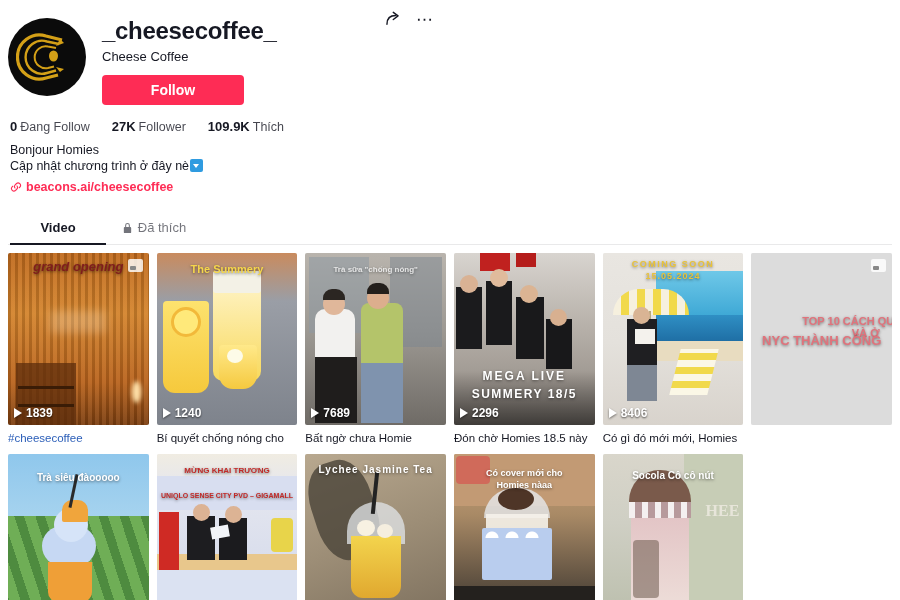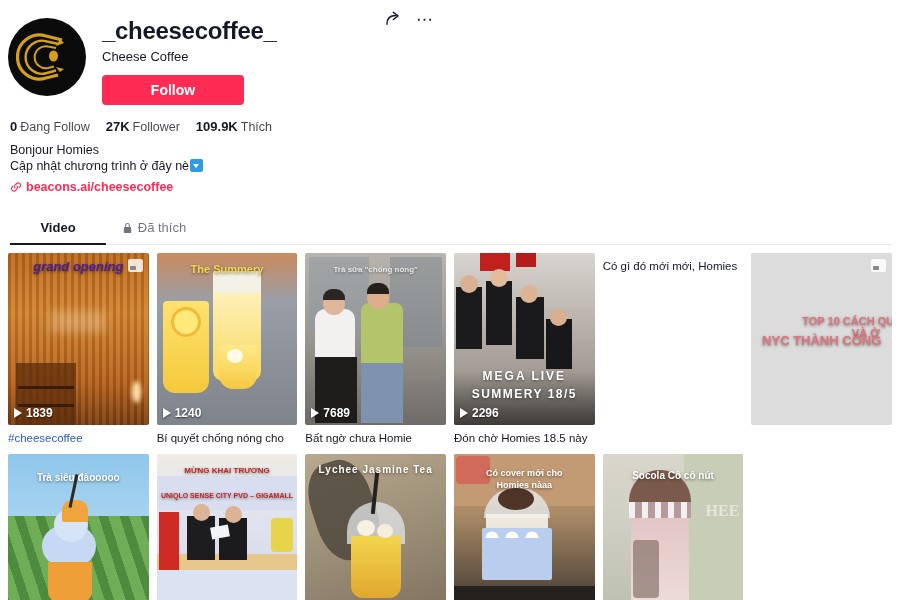--- a/index.html
+++ b/index.html
@@ -31,21 +31,21 @@
     font-family: "Liberation Sans", sans-serif; cursor: pointer;
   }
   .header-actions {
     position: absolute; top: 10px; left: 375px;
     display: flex; align-items: center; gap: 14px;
   }
   .icon-btn { cursor: pointer; display: flex; align-items: center; color: #161823; }
   .dots { font-size: 17px; letter-spacing: 1.5px; color: #161823; line-height: 10px; }
 
   
-  .stats { display: flex; align-items: center; gap: 16px; margin-top: 14px; padding-left: 2px; }
+  .stats { display: flex; align-items: center; gap: 22px; margin-top: 14px; padding-left: 2px; }
   .stat { font-size: 13px; color: #161823; white-space: nowrap; }
   .stat .num { font-weight: bold; font-size: 13px; color: #161823; }
   .stat .lbl { color: #161823cc; margin-left: 3px; font-size: 12.5px; }
 
   
   .bio { margin-top: 8px; padding-left: 2px; font-size: 12.5px; line-height: 16px; color: #161823; }
   .bio-line { display: block; }
   .emoji-badge {
     display: inline-block; width: 13px; height: 13px; vertical-align: -2px;
     background: #2f9be0; border-radius: 2px; position: relative; margin-left: 1px;
@@ -189,21 +189,21 @@
     <div class="cell">
       <div class="thumb">
         <div class="art" style="background:linear-gradient(180deg,#c06a1d 0%,#d4842c 35%,#b9631c 75%,#7d3f10 100%);">
           <div style="position:absolute;inset:0;background:repeating-linear-gradient(90deg,rgba(0,0,0,.14) 0 3px,rgba(255,255,255,.06) 3px 7px);"></div>
           <div style="position:absolute;left:8px;bottom:0;width:60px;height:62px;background:#5d2e0c;opacity:.75;"></div>
           <div style="position:absolute;left:10px;bottom:18px;width:56px;height:3px;background:#3a1c06;"></div>
           <div style="position:absolute;left:10px;bottom:36px;width:56px;height:3px;background:#3a1c06;"></div>
           <div style="position:absolute;right:8px;bottom:22px;width:9px;height:22px;border-radius:50%;background:#ffe0a8;filter:blur(2px);"></div>
           <div style="position:absolute;left:30%;top:34%;width:40%;height:22px;background:rgba(255,240,210,.25);filter:blur(4px);"></div>
         </div>
-        <div class="ov" style="top:6px;font-size:13px;font-style:italic;color:#4c1d95;">grand opening</div>
+        <div class="ov" style="top:6px;font-size:13px;font-style:italic;color:#7f1d1d;">grand opening</div>
         <span class="pin-badge"></span>
         <div class="plays">
           <span class="play-tri"></span>
           <span>1839</span>
         </div>
       </div>
       <div class="caption hash">#cheesecoffee</div>
     </div>
 
     <div class="cell">
@@ -268,20 +268,42 @@
         <div class="ov" style="bottom:24px;font-size:12px;letter-spacing:1.5px;color:#fff;">SUMMERY 18/5</div>
         <div class="plays">
           <span class="play-tri"></span>
           <span>2296</span>
         </div>
       </div>
       <div class="caption">Đón chờ Homies 18.5 này</div>
     </div>
 
     <div class="cell">
+      <div class="thumb">
+        <div class="art" style="background:linear-gradient(180deg,#e9e6e1 0%,#e4e1dc 52%,#d8d3cc 100%);">
+          <div style="position:absolute;right:0;top:18px;width:62%;height:44px;background:linear-gradient(180deg,#6fc8e8,#3fa9d6);"></div>
+          <div style="position:absolute;right:0;top:62px;width:62%;height:26px;background:linear-gradient(180deg,#2f8fc4,#1f6fa5);"></div>
+          <div style="position:absolute;right:0;top:88px;width:62%;height:20px;background:#e8dcc0;"></div>
+          <div style="position:absolute;left:10px;top:36px;width:76px;height:26px;border-radius:38px 38px 0 0;
+                      background:repeating-linear-gradient(90deg,#f6f0de 0 8px,#f1d94b 8px 16px);"></div>
+          <div style="position:absolute;left:46px;top:58px;width:2.5px;height:74px;background:#b6a87f;"></div>
+          <div style="position:absolute;left:24px;top:66px;width:30px;height:48px;background:#1f1f22;"></div>
+          <div style="position:absolute;left:30px;top:54px;width:17px;height:17px;border-radius:50%;background:#d9b494;"></div>
+          <div style="position:absolute;left:24px;top:112px;width:30px;height:36px;background:#7e8794;"></div>
+          <div style="position:absolute;left:32px;top:76px;width:20px;height:15px;background:#f4f2ed;"></div>
+          <div style="position:absolute;left:72px;top:96px;width:38px;height:46px;transform:skewX(-14deg);
+                      background:repeating-linear-gradient(0deg,#fbf7e6 0 7px,#f1d94b 7px 14px);"></div>
+        </div>
+        <div class="ov" style="top:6px;font-size:9px;letter-spacing:1.5px;color:#e8c23a;">COMING SOON</div>
+        <div class="ov" style="top:18px;font-size:9px;letter-spacing:1px;color:#e8c23a;">15.05.2024</div>
+        <div class="plays">
+          <span class="play-tri"></span>
+          <span>8406</span>
+        </div>
+      </div>
       <div class="caption">Có gì đó mới mới, Homies</div>
     </div>
 
     <div class="cell">
       <div class="thumb" style="height:172px;">
         <div class="art" style="background:#dcdcdc;"></div>
         <div class="ov" style="top:62px;font-size:11px;color:#e0737c;margin-left:44px;">TOP 10 CÁCH QUAY TẠI VÀ Ở</div>
         <div class="ov" style="top:80px;font-size:13px;color:#e0737c;">NYC THÀNH CÔNG</div>
         <span class="pin-badge"></span>
       </div>

